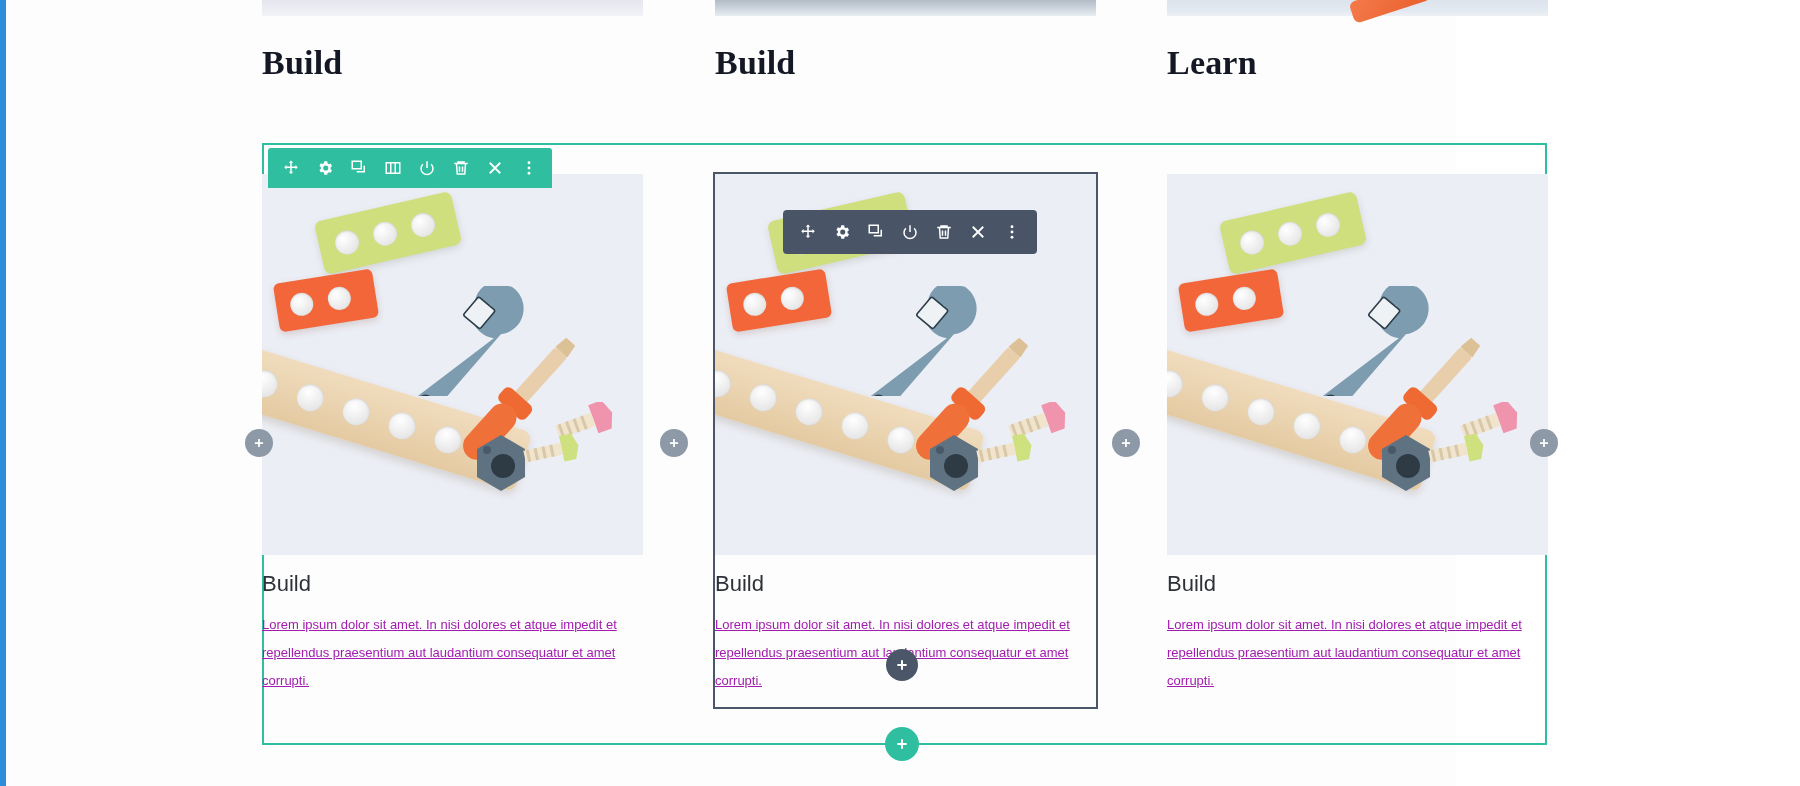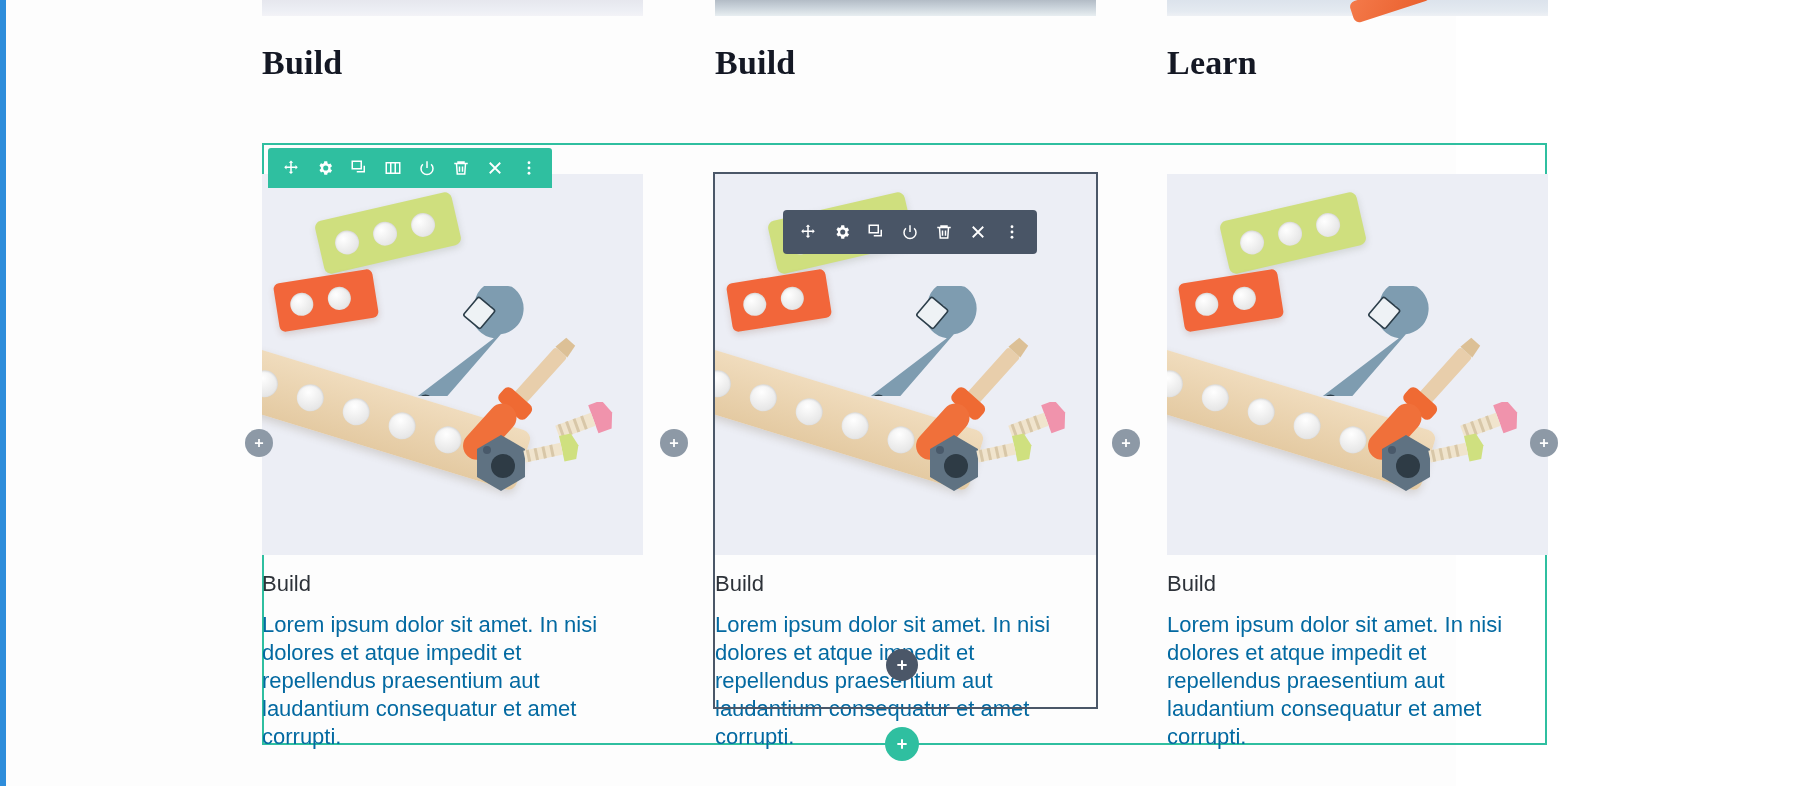--- a/index.html
+++ b/index.html
@@ -164,22 +164,23 @@
   .socket { left: 208px; top: 258px; width: 62px; height: 62px; }
   .screw-pink { left: 288px; top: 228px; width: 66px; height: 42px; }
   .screw-green { left: 258px; top: 256px; width: 62px; height: 42px; }
 
   .card-body { padding: 14px 0 0 0; }
   .card-title {
     font-size: 22px; color: #2d3239; font-weight: 400;
     line-height: 30px; margin-bottom: 12px;
   }
   .card-text {
-    font-size: 22px; color: #0369a1; line-height: 28px;
+    font-size: 13px; color: #a21caf; line-height: 28px;
     width: 360px;
+    text-decoration: underline;
   }
 
   
   .add-btn {
     position: absolute;
     width: 28px; height: 28px; border-radius: 50%;
     display: flex; align-items: center; justify-content: center;
     cursor: pointer;
     z-index: 35;
   }

